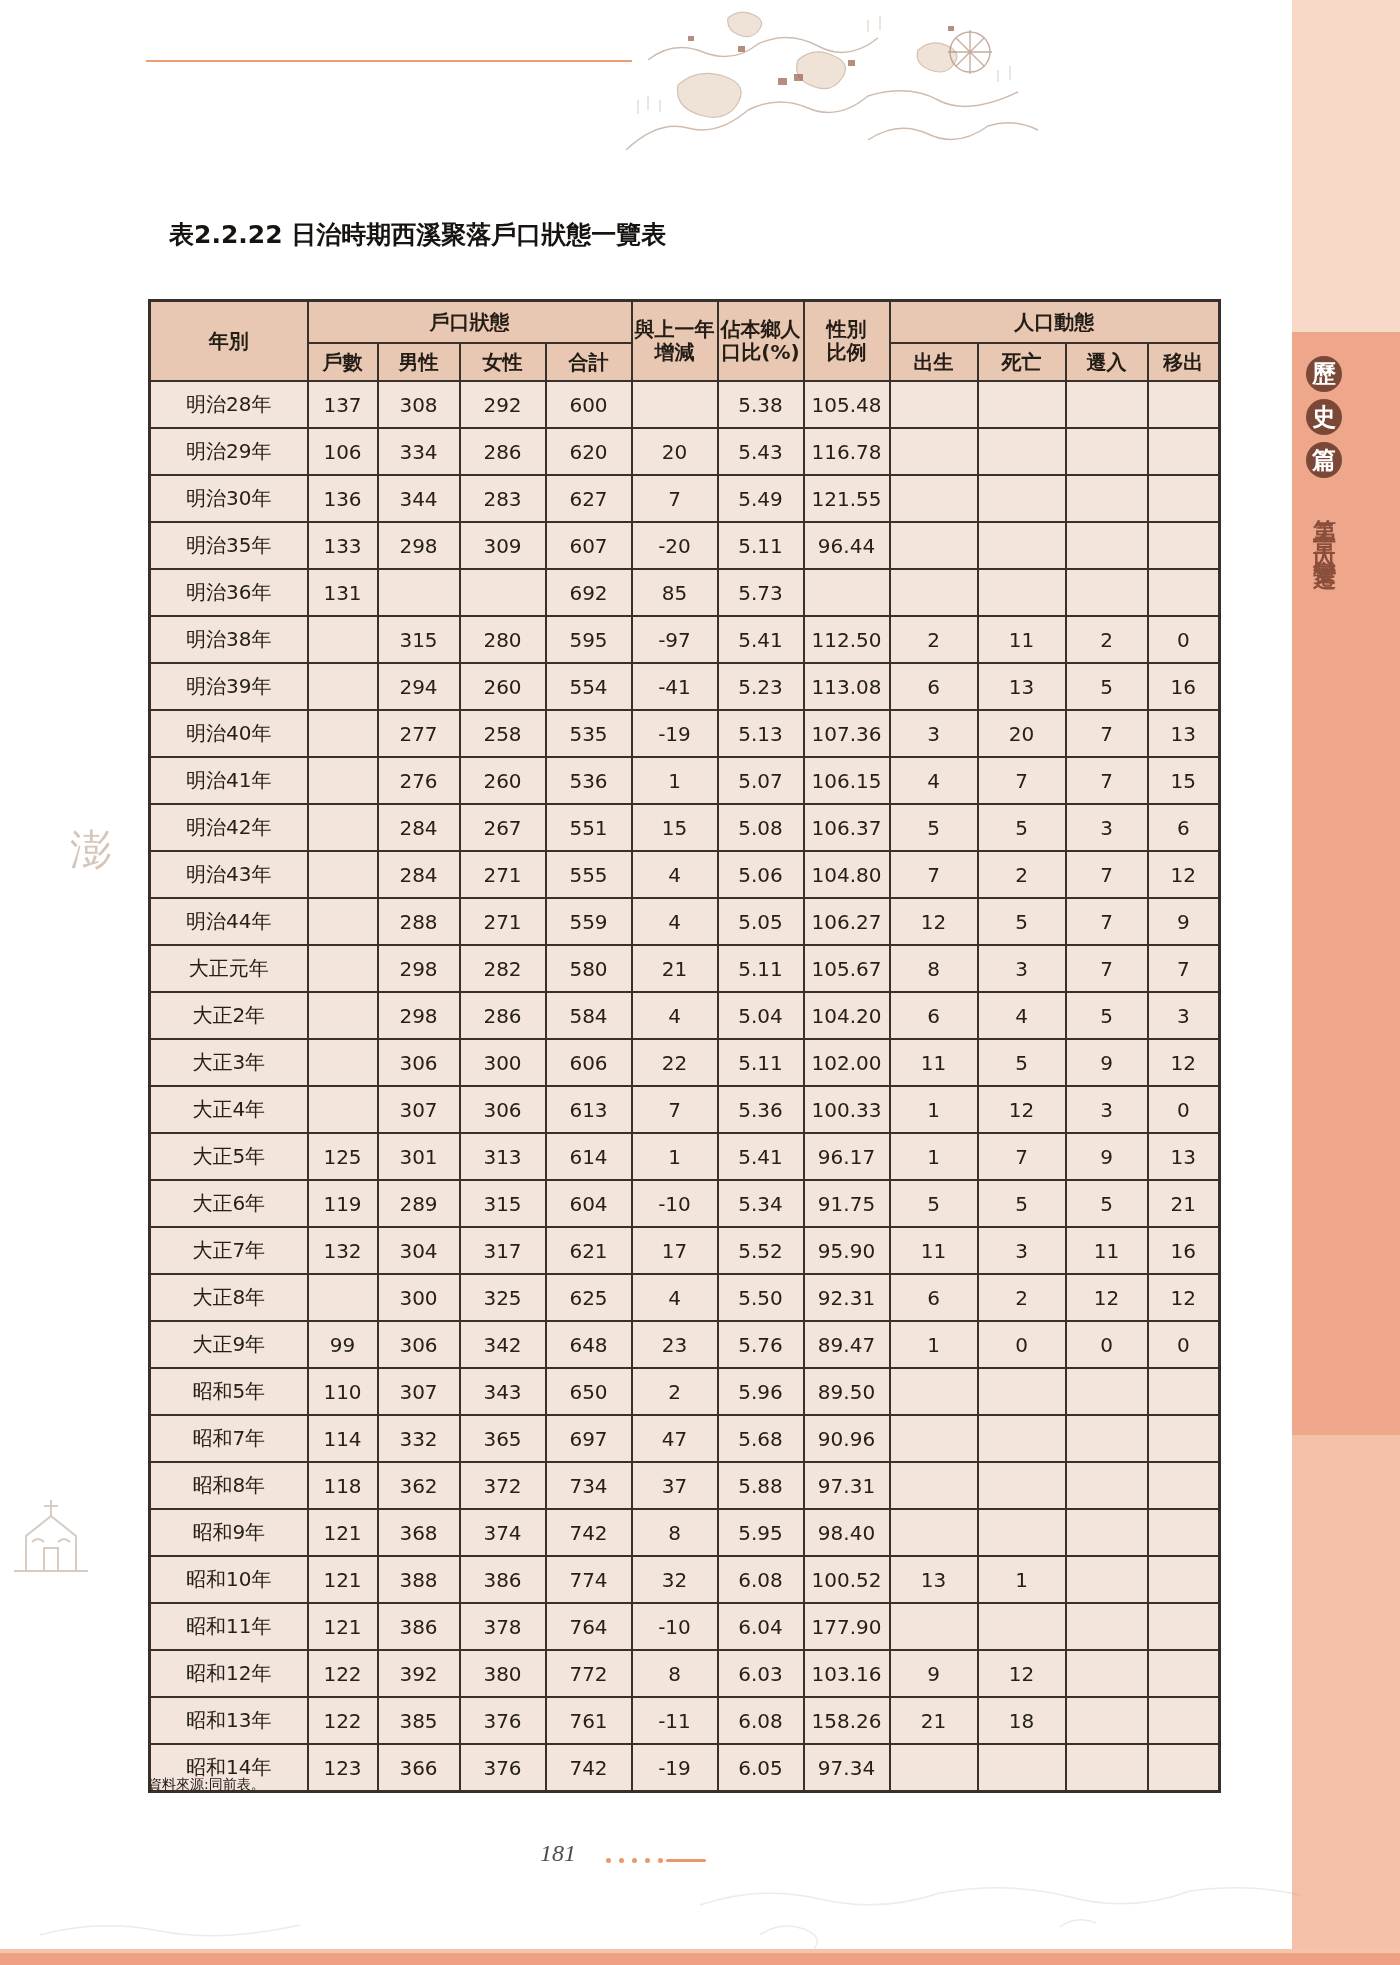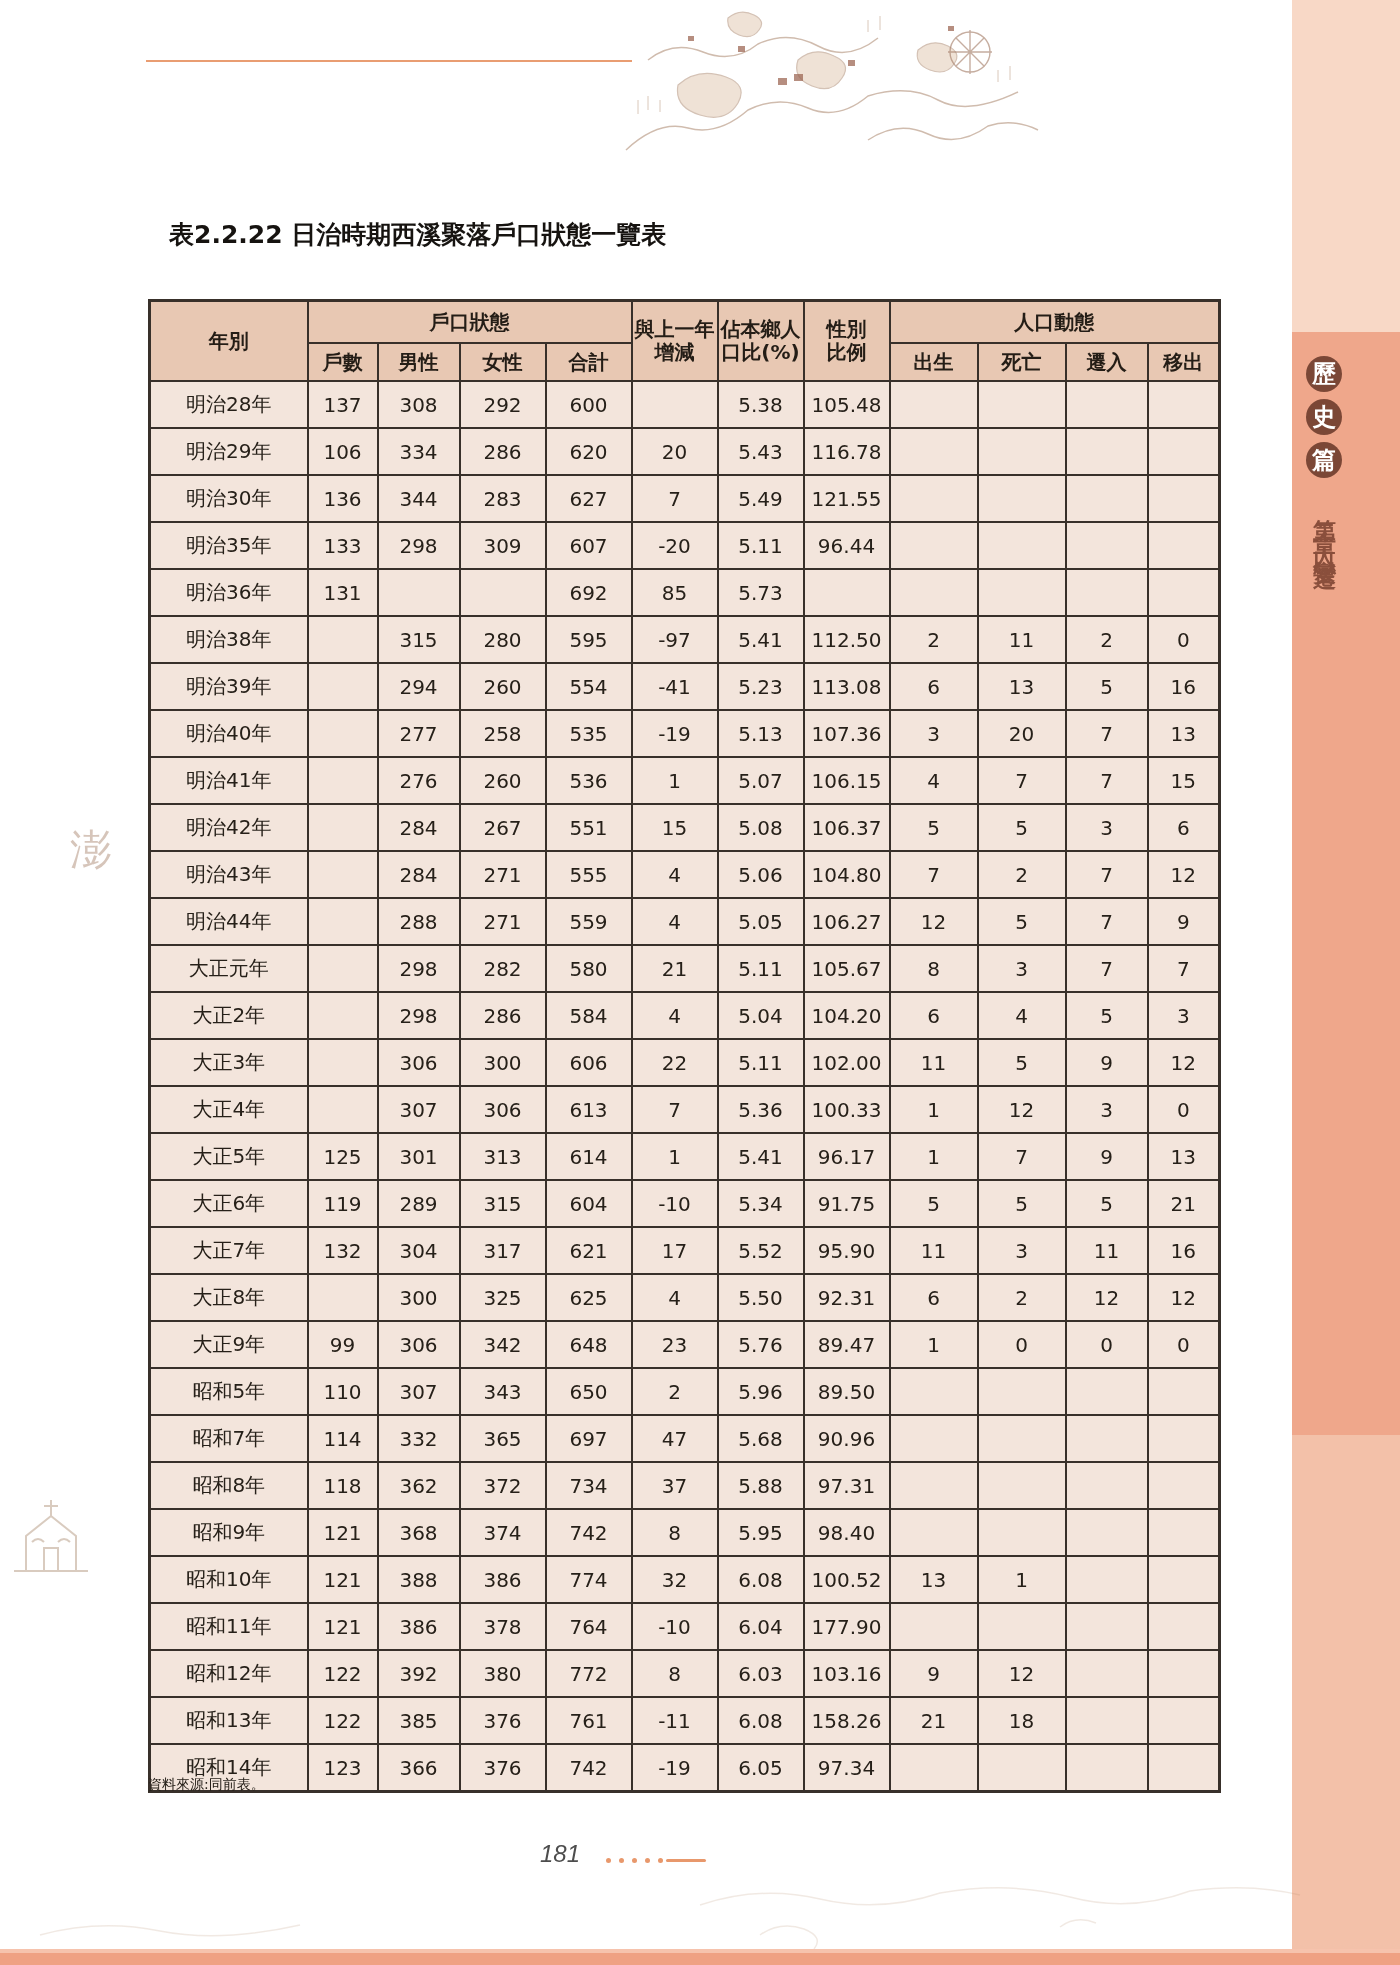--- a/index.html
+++ b/index.html
@@ -58,21 +58,21 @@
   th.pre{white-space:pre-line;line-height:1.15;}
   col.c-year{width:158px;} col.c-hh{width:70px;}
   col.c-m{width:82px;} col.c-f{width:86px;} col.c-tot{width:86px;}
   col.c-chg{width:86px;} col.c-pct{width:86px;} col.c-ratio{width:86px;}
   col.c-birth{width:88px;} col.c-death{width:88px;} col.c-in{width:82px;} col.c-out{width:72px;}
 
   
   .source-note{position:absolute;left:148px;top:1776px;font-size:14px;font-weight:normal;color:#262019;}
   .page-num{
     position:absolute;left:540px;top:1840px;font-size:24px;color:#4d4d4d;
-    font-style:italic;font-family:Liberation Sans, sans-serif;
+    font-style:italic;font-family:Liberation Serif, serif;
   }
   .pn-dots{position:absolute;left:606px;top:1858px;display:flex;gap:8px;}
   .pn-dots .dot{width:5px;height:5px;border-radius:50%;background:#e8986c;}
   .pn-line{position:absolute;left:666px;top:1859px;width:40px;height:3px;border-radius:2px;background:#e8986c;}
 
   
   .bottom-band{position:absolute;left:0;top:1949px;width:1400px;height:16px;background:#efa183;}
   .bottom-band .hi{position:absolute;left:0;top:0;width:100%;height:4px;background:#f6c3ad;}
 </style>
 </head>

